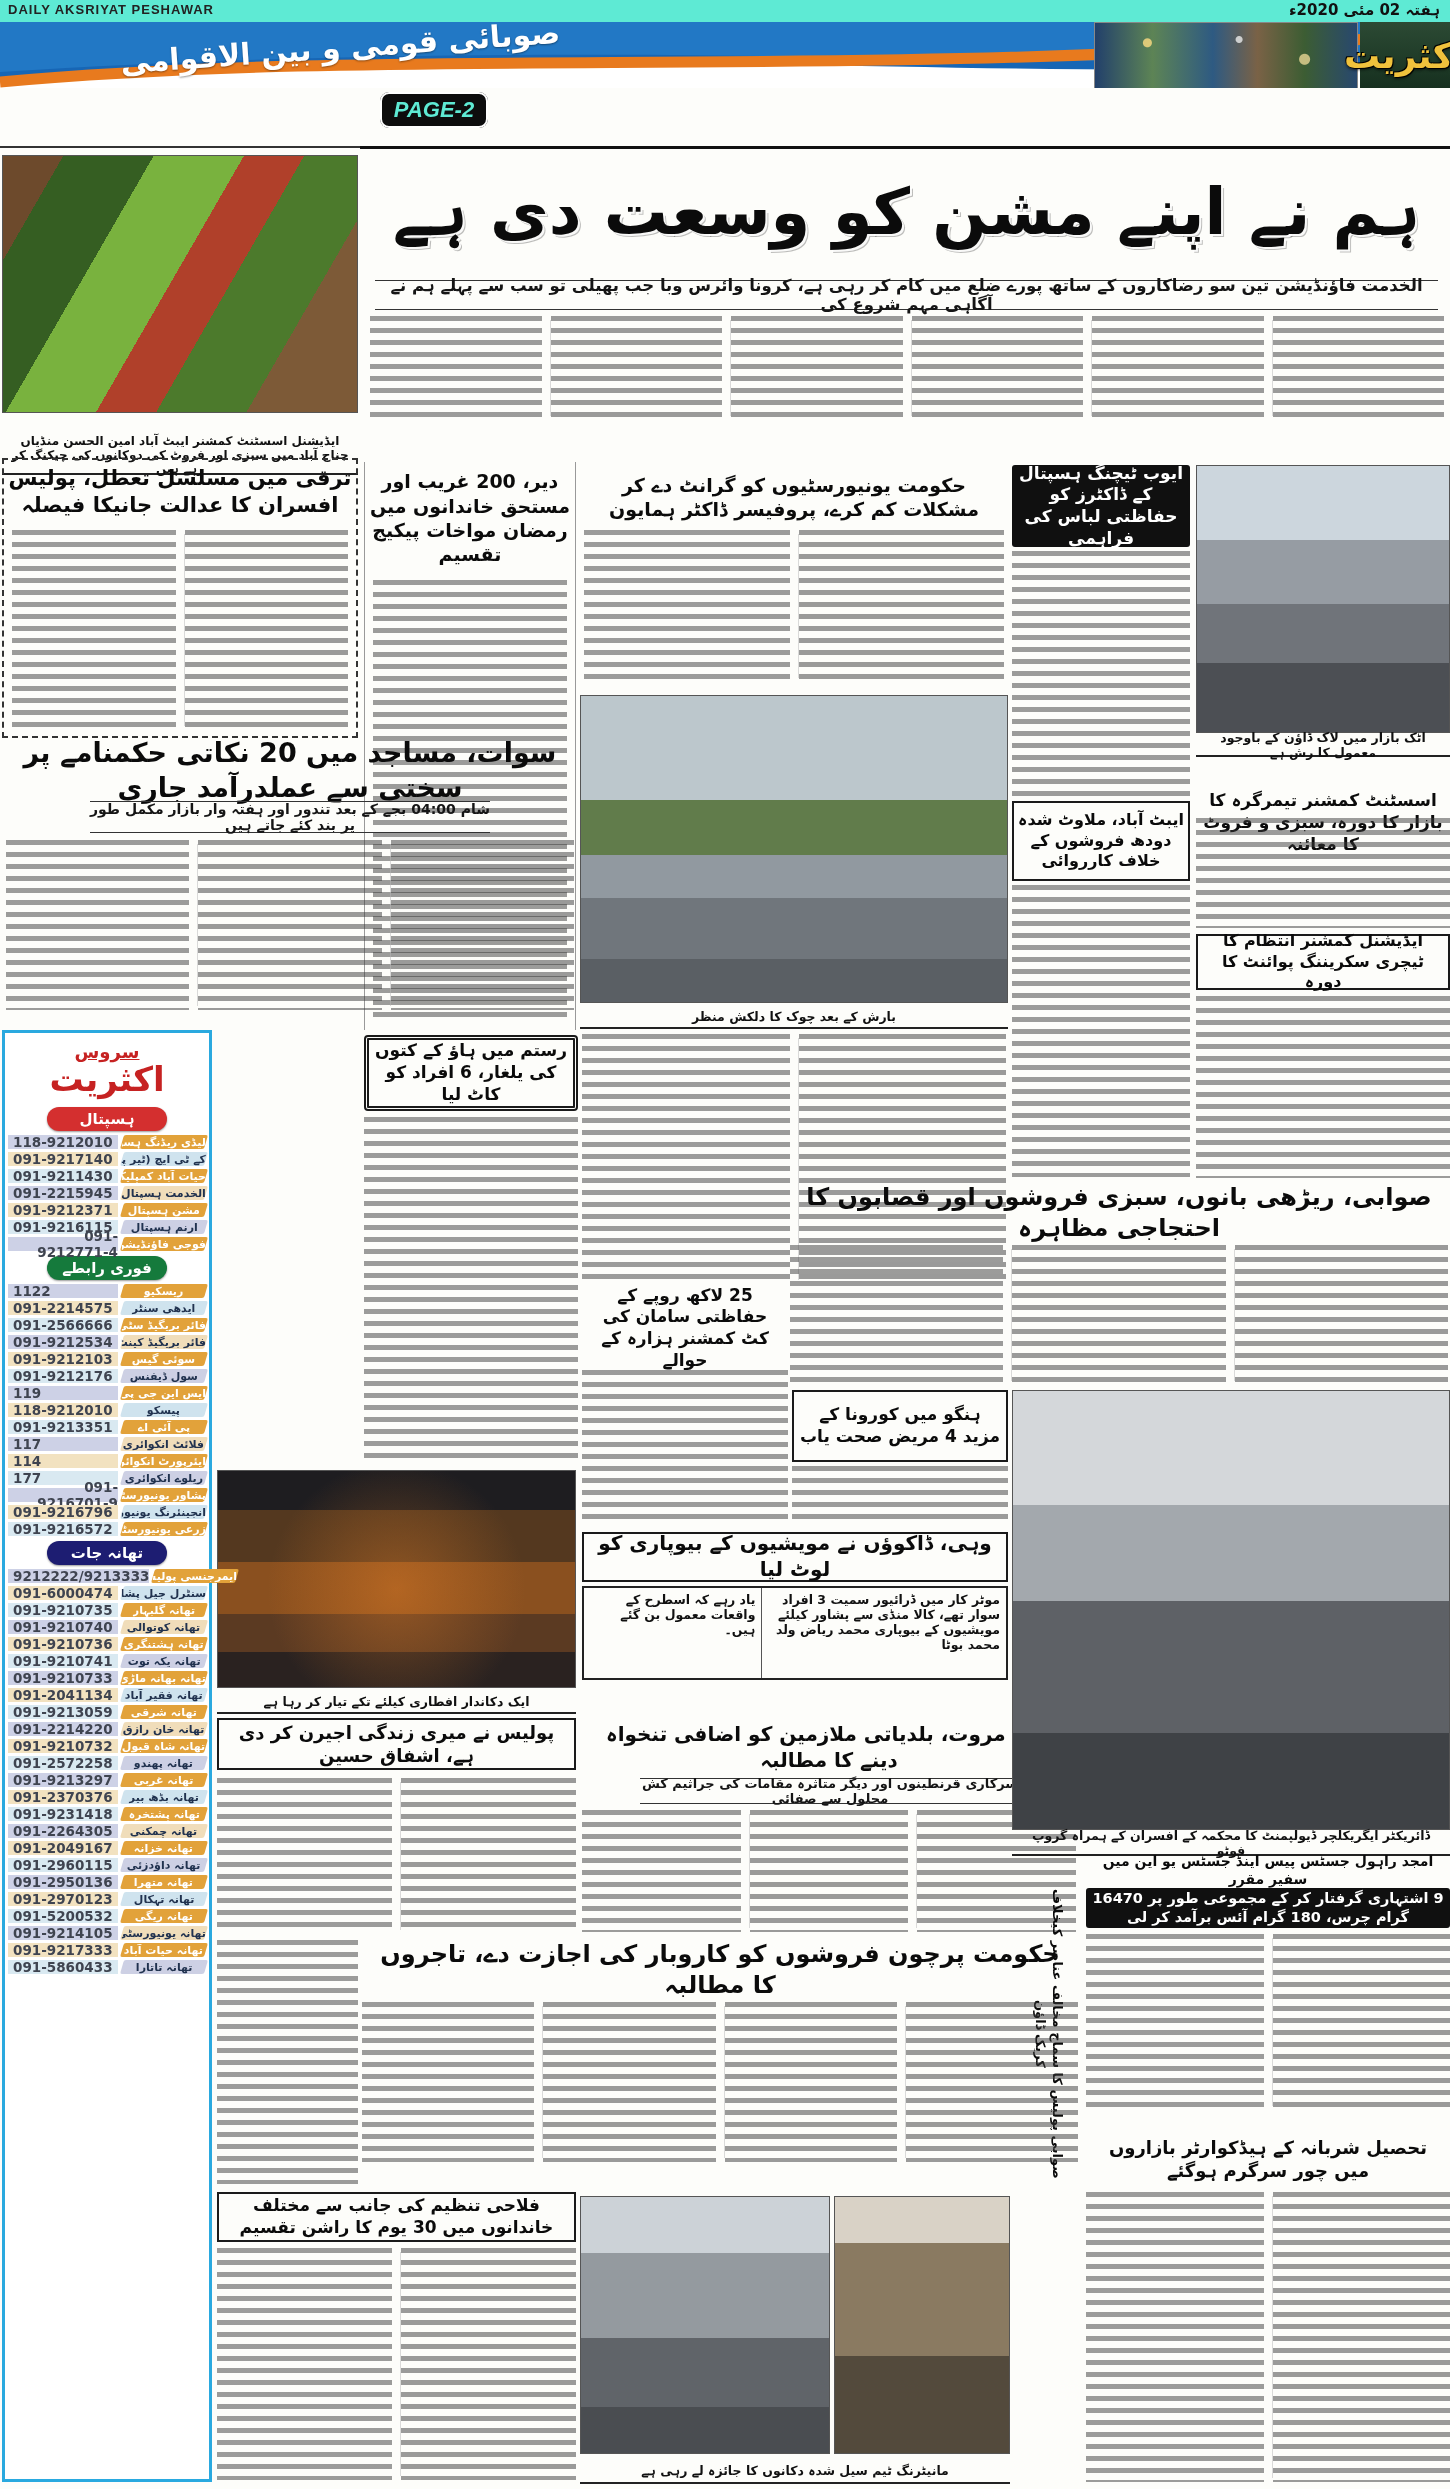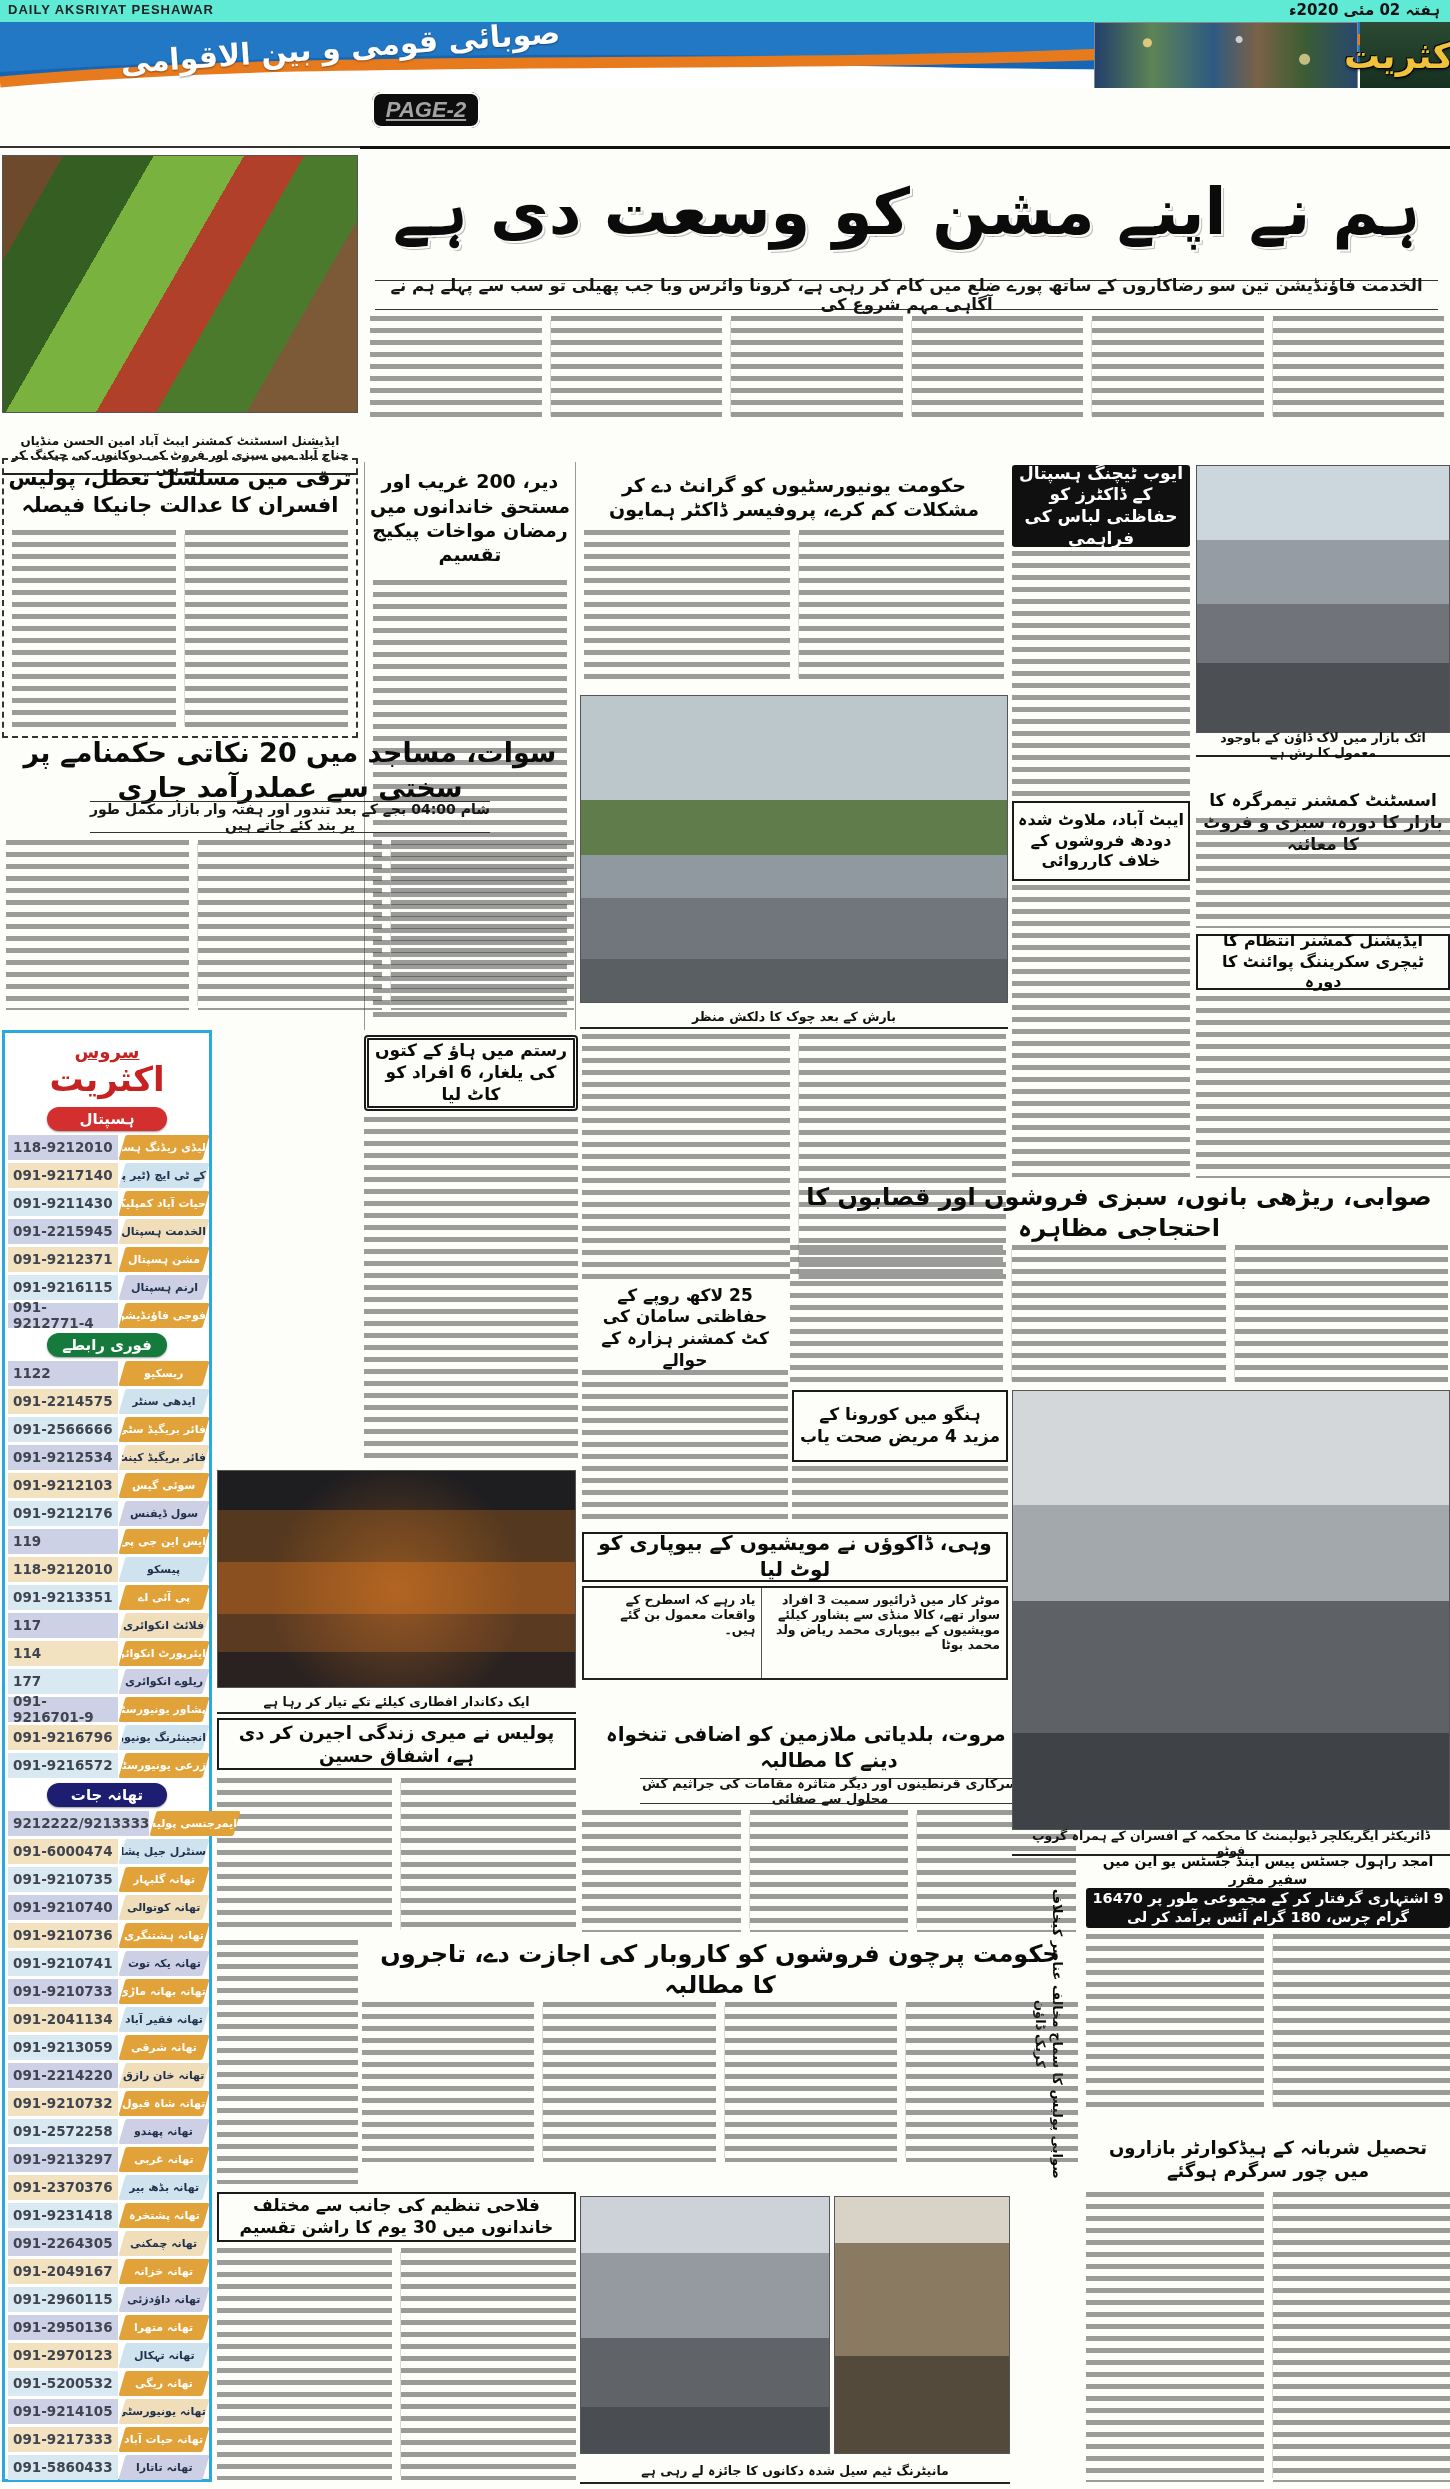--- a/index.html
+++ b/index.html
@@ -17,23 +17,23 @@
   .collage{right:92px;top:0;width:262px;height:66px;border:1px solid #888;
            background:linear-gradient(90deg,#22406b 0%,#5d8455 22%,#2e5a82 45%,#7a6246 62%,#3c5d33 80%,#28486e 100%);}
   .collage::after{content:"";position:absolute;inset:0;
            background:radial-gradient(circle at 20% 30%,rgba(255,220,130,.8) 0 4px,transparent 5px),
                       radial-gradient(circle at 55% 25%,rgba(255,255,255,.7) 0 3px,transparent 4px),
                       radial-gradient(circle at 80% 55%,rgba(255,230,160,.7) 0 5px,transparent 6px);}
   .mlogo{right:0;top:0;width:90px;height:66px;background:linear-gradient(180deg,#2c4a34,#16301f);
          display:flex;align-items:center;justify-content:center;}
   .mlogo span{font-size:36px;font-weight:bold;color:#f0c23c;direction:rtl;
          text-shadow:1px 1px 0 #000,-1px -1px 0 #000,0 2px 3px rgba(0,0,0,.6);}
-  .pagebadge{left:372px;top:92px;width:108px;height:36px;background:#0d0d0d;border-radius:9px;
-         color:#a3a3a3;font:italic bold 22px "Liberation Sans",sans-serif;display:flex;align-items:center;
-         justify-content:center;box-shadow:0 0 0 2px #fff inset;text-decoration:underline;}
+  .pagebadge{left:380px;top:92px;width:108px;height:36px;background:#0d0d0d;border-radius:9px;
+         color:#5eead4;font:italic bold 22px "Liberation Sans",sans-serif;display:flex;align-items:center;
+         justify-content:center;box-shadow:0 0 0 2px #fff inset;}
   .hdr-rule{left:360px;top:146px;width:1090px;height:3px;background:#111;}
   .hdr-rule2{left:0px;top:146px;width:360px;height:2px;background:#333;}
   
   .hl{font-weight:bold;direction:rtl;text-align:center;color:#0b0b0b;line-height:1.28;
       display:flex;align-items:center;justify-content:center;padding:0 4px;box-sizing:border-box;}
   .rev{background:#101010;color:#fff;border-radius:3px;}
   .boxed{border:2px solid #1a1a1a;}
   .dbl{border:5px double #1a1a1a;border-radius:4px;}
   .cap{direction:rtl;text-align:center;font-size:12.5px;font-weight:bold;color:#111;
        display:flex;align-items:center;justify-content:center;border-bottom:2px solid #222;
@@ -60,21 +60,21 @@
   .dir{left:2px;top:1030px;width:210px;height:1452px;border:3px solid #2aa9df;background:#ffffff;
        box-sizing:border-box;display:flex;flex-direction:column;padding:4px 3px;}
   .dir-head{text-align:center;direction:rtl;color:#c62222;font-weight:bold;line-height:1.05;margin:6px 0 4px;}
   .dir-head .l1{font-size:18px;display:block;text-decoration:underline;}
   .dir-head .l2{font-size:34px;display:block;letter-spacing:2px;}
   .dir-badge{margin:5px auto 4px;width:120px;text-align:center;color:#fff;font-weight:bold;
        font-size:15px;padding:3px 0;border-radius:13px;direction:rtl;box-shadow:0 1px 2px rgba(0,0,0,.4);}
   .bd-red{background:#d42f2f;}
   .bd-green{background:#157a3c;}
   .bd-navy{background:#1d1d72;}
-  .dir-row{display:flex;align-items:stretch;height:25px;margin:3px 0;direction:ltr;}
+  .dir-row{display:flex;align-items:stretch;height:14px;margin:3px 0;direction:ltr;text-align:right;}
   .dir-num{flex:1;display:flex;align-items:center;padding-left:5px;font:bold 13.5px "DejaVu Sans",sans-serif;
        color:#3f4450;}
   .row-lav .dir-num{background:#cdd1e6;}
   .row-cream .dir-num{background:#f2e2c0;}
   .row-blue .dir-num{background:#d9e9f1;}
   .dir-chip{width:84px;display:flex;align-items:center;justify-content:center;transform:skewX(-16deg);
        margin-left:4px;border-radius:2px;}
   .chip-gold{background:#e2a23a;}
   .chip-blue{background:#cfe3ee;}
   .chip-sand{background:#f0ddba;}

